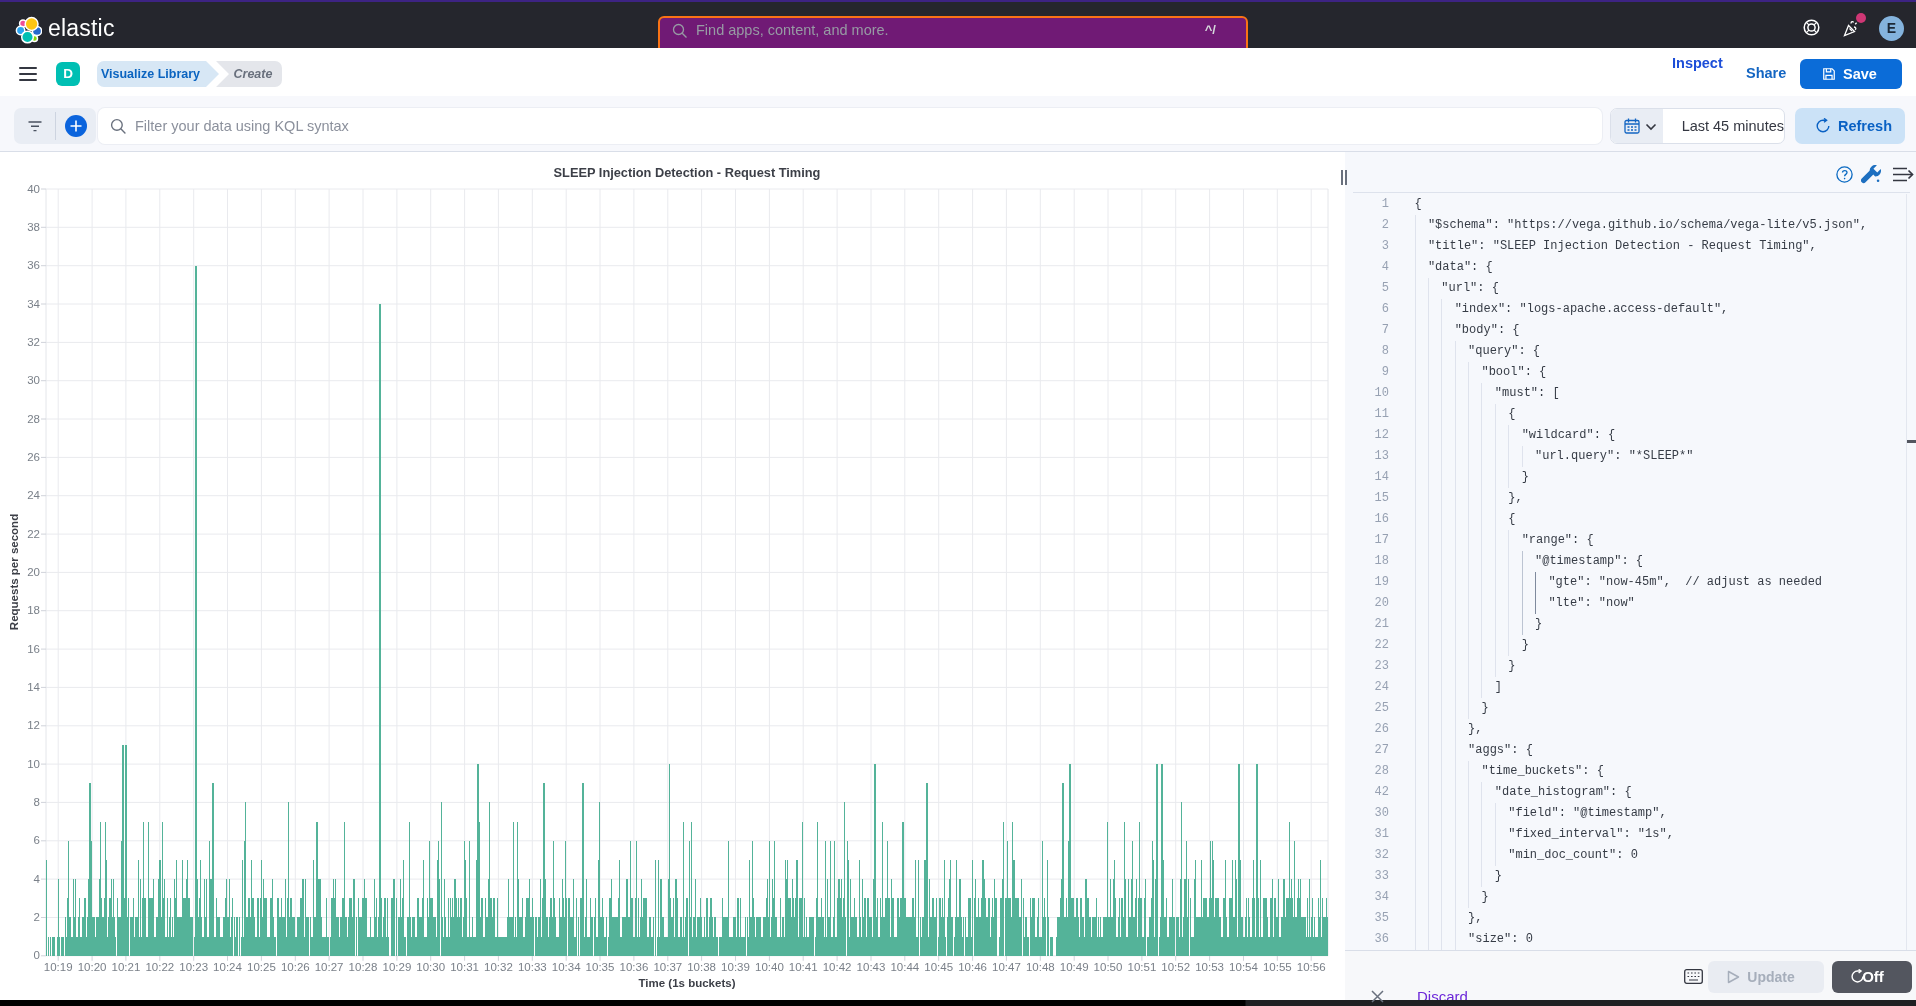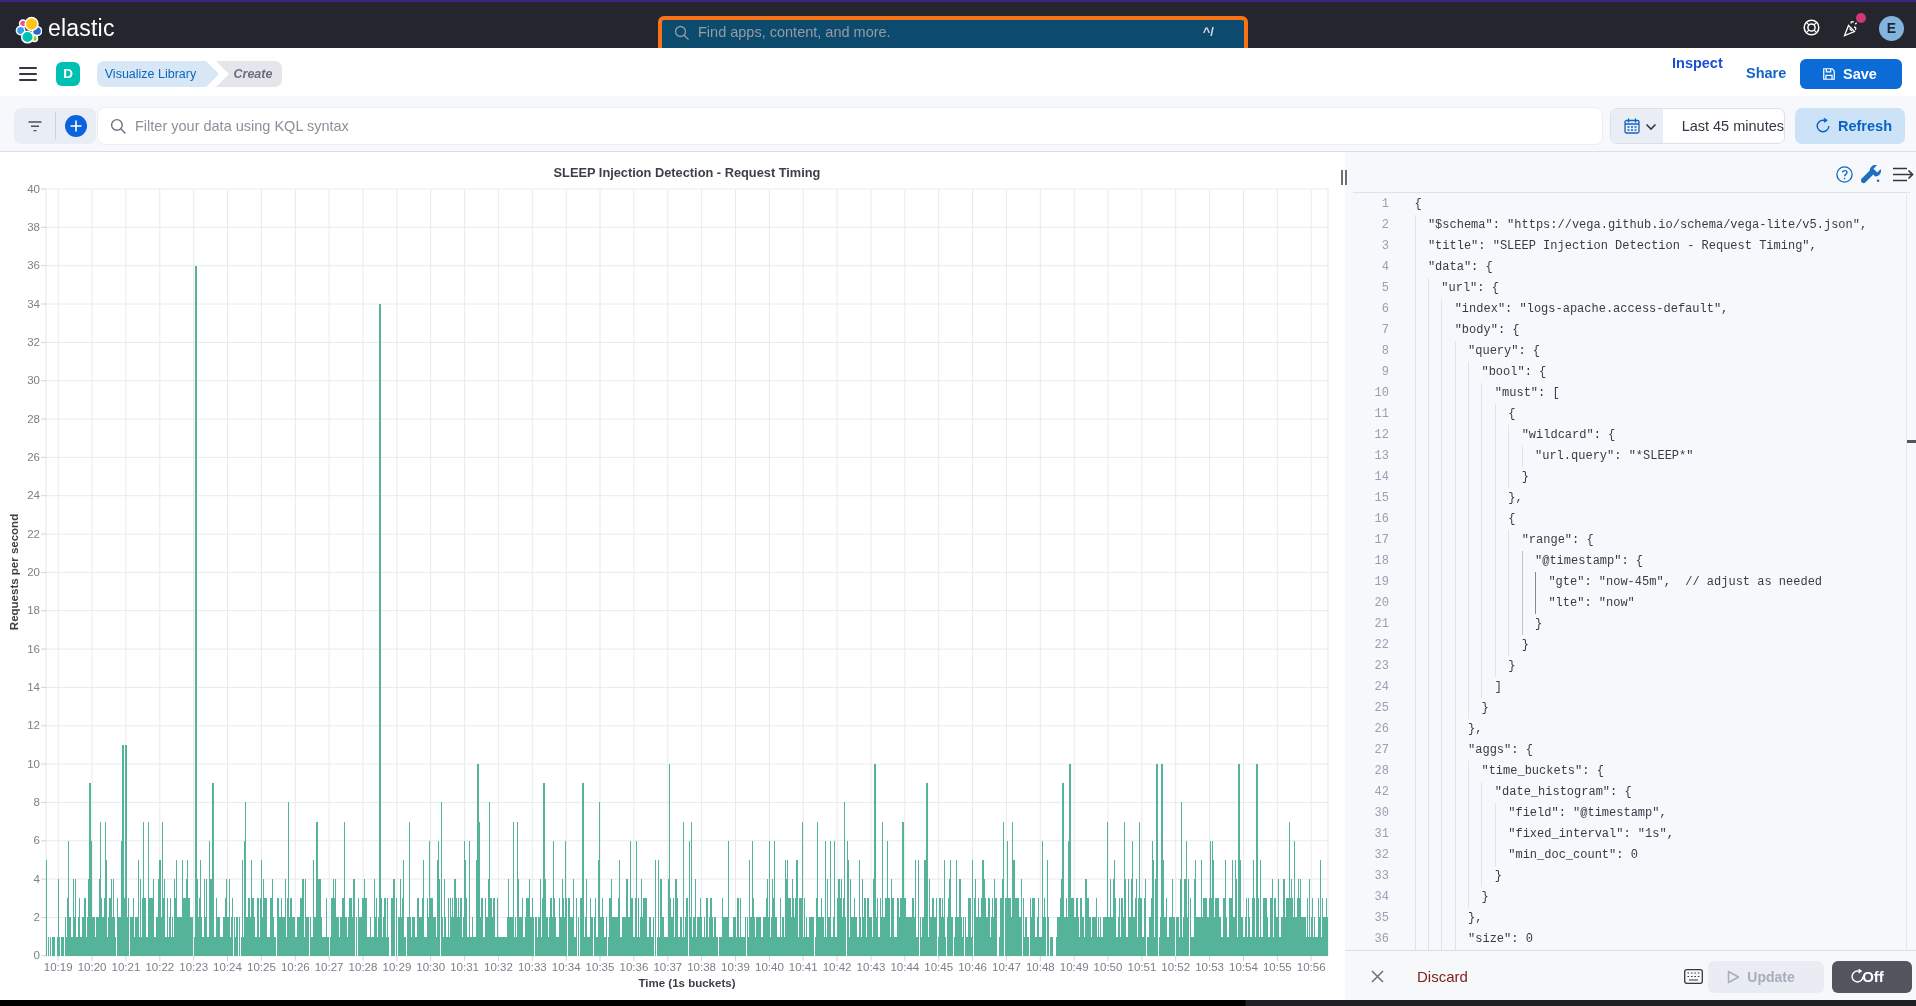--- a/index.html
+++ b/index.html
@@ -1,28 +1,28 @@
 <!DOCTYPE html>
 <html><head>
 <meta charset="utf-8">
 <style>
 * { margin:0; padding:0; box-sizing:border-box; }
 html,body { width:1916px; height:1006px; overflow:hidden; font-family:"Liberation Sans", sans-serif; background:#fff; }
 
 #topbar { position:absolute; left:0; top:0; width:1916px; height:48px; background:#25262d; border-top:2px solid #3d2383; }
 #brand { position:absolute; left:48px; top:13px; color:#fff; font-size:23px; letter-spacing:.2px;text-align:center; }
-#hsearch { position:absolute; left:658px; top:14px; width:590px; height:39px; background:#0c4a6e; border:4px solid #f97316; border-radius:6px; color:#979ba4; font-size:14.5px; line-height:24px; }
+#hsearch { position:absolute; left:658px; top:14px; width:590px; height:39px; background:#701a75; border:2px solid #f97316; border-radius:6px; color:#979ba4; font-size:14.5px; line-height:24px; }
 #hsearch .ph { position:absolute; left:36px; top:0; }
 #hsearch .kbd { position:absolute; right:30px; top:0; color:#d4d6da; font-size:13px; font-weight:bold; }
 
 #navbar { position:absolute; left:0; top:48px; width:1916px; height:48px; background:#fff; }
 #burger { position:absolute; left:19px; top:19px; width:18px; height:14px; }
 #burger i { display:block; height:2.4px; background:#343741; border-radius:1px; margin-bottom:3.4px; }
 #dbadge { position:absolute; left:56px; top:14px; width:24px; height:24px; background:#00bfb3; border-radius:6px; color:#fff; font-size:13.5px; font-weight:bold; text-align:center; line-height:24px; }
-.crumb1 { position:absolute; left:97px; top:13px; width:122px; height:26px; background:#d7e7f5; color:#0b64c0; font-size:12.5px; font-weight:400; line-height:26px; text-align:center; padding-right:15px;
+.crumb1 { position:absolute; left:97px; top:13px; width:122px; height:26px; background:#d7e7f5; color:#0b64c0; font-size:12.5px; font-weight:700; line-height:26px; text-align:center; padding-right:15px;
   clip-path: polygon(0 0, calc(100% - 13px) 0, 100% 50%, calc(100% - 13px) 100%, 0 100%); border-radius:7px 0 0 7px; }
 .crumb2 { position:absolute; left:216px; top:13px; width:66px; height:26px; background:#e4e6eb; color:#69707d; font-size:12.5px; font-weight:600; line-height:26px; text-align:center; padding-left:8px;
   clip-path: polygon(0 0, 100% 0, 100% 100%, 0 100%, 13px 50%); border-radius:0 7px 7px 0;font-style:italic; }
 #inspect { position:absolute; left:1672px; top:7px; color:#1d4ed8; font-size:14.5px; font-weight:700; }
 #share { position:absolute; left:1746px; top:17px; color:#1365c2; font-size:14.5px; font-weight:600; }
 #savebtn { position:absolute; left:1800px; top:11px; width:102px; height:30px; background:#0b6cd8; border-radius:6px; color:#fff; font-size:14.5px; font-weight:600; text-align:center; line-height:30px; }
 
 #filterbar { position:absolute; left:0; top:96px; width:1916px; height:56px; background:#f7f8fc; border-bottom:1px solid #d9dee8; }
 #fgroup { position:absolute; left:14px; top:12px; width:82px; height:36px; background:#e9edf4; border-radius:7px; }
 #fgroup .div { position:absolute; left:41px; top:4px; width:1px; height:28px; background:#cdd4e0; }
@@ -44,21 +44,21 @@
 .cl { position:relative; height:21px; font-family:"Liberation Mono", monospace; font-size:12px; line-height:21px; white-space:pre; }
 .ln { position:absolute; left:0; top:0; width:44px; text-align:right; color:#97a1b2; }
 .ct { position:absolute; left:69.5px; top:0; color:#363c46; }
 .ct i { display:inline-block; width:14.4px; height:21px; vertical-align:top; border-left:1px solid #dfe3ed; margin-right:-1px; }
 .ct i.gm { border-left-color:#bcc4d2; }
 .ct i.gd { border-left-color:#7f8a9d; }
 #coderb { position:absolute; left:1906px; top:194px; width:1px; height:756px; background:#e3e7ef; }
 #scrollth { position:absolute; left:1907px; top:440px; width:9px; height:3px; background:#53565f; }
 
 #ebar { position:absolute; left:1345px; top:950px; width:571px; height:50px; background:#f7f8fa; border-top:1px solid #d9dee8; }
-#discard { position:absolute; left:1393px; top:968px; color:#7f1d1d; font-size:15px; }
+#discard { position:absolute; left:1393px; top:988px; color:#6d28d9; font-size:15px; }
 #updbtn { position:absolute; left:1708px; top:961px; width:116px; height:32px; background:#e9ecf2; border-radius:6px; color:#a6aebb; font-size:14px; font-weight:600; text-align:center; line-height:32px; }
 #offbtn { position:absolute; left:1832px; top:961px; width:80px; height:32px; background:#53565f; border-radius:6px; color:#fff; font-size:15px; font-weight:600; text-align:center; line-height:32px; }
 
 #bstrip { position:absolute; left:0; top:1000px; width:1916px; height:6px; background:linear-gradient(to right, #000 0, #000 1245px, #1f2023 1246px, #1f2023 100%); }
 .icon { position:absolute; z-index:5; }
 </style>
 </head>
 <body>
 <div id="topbar">
   <svg class="icon" style="left:15px;top:11px" width="27" height="31" viewBox="0 0 27 31">

